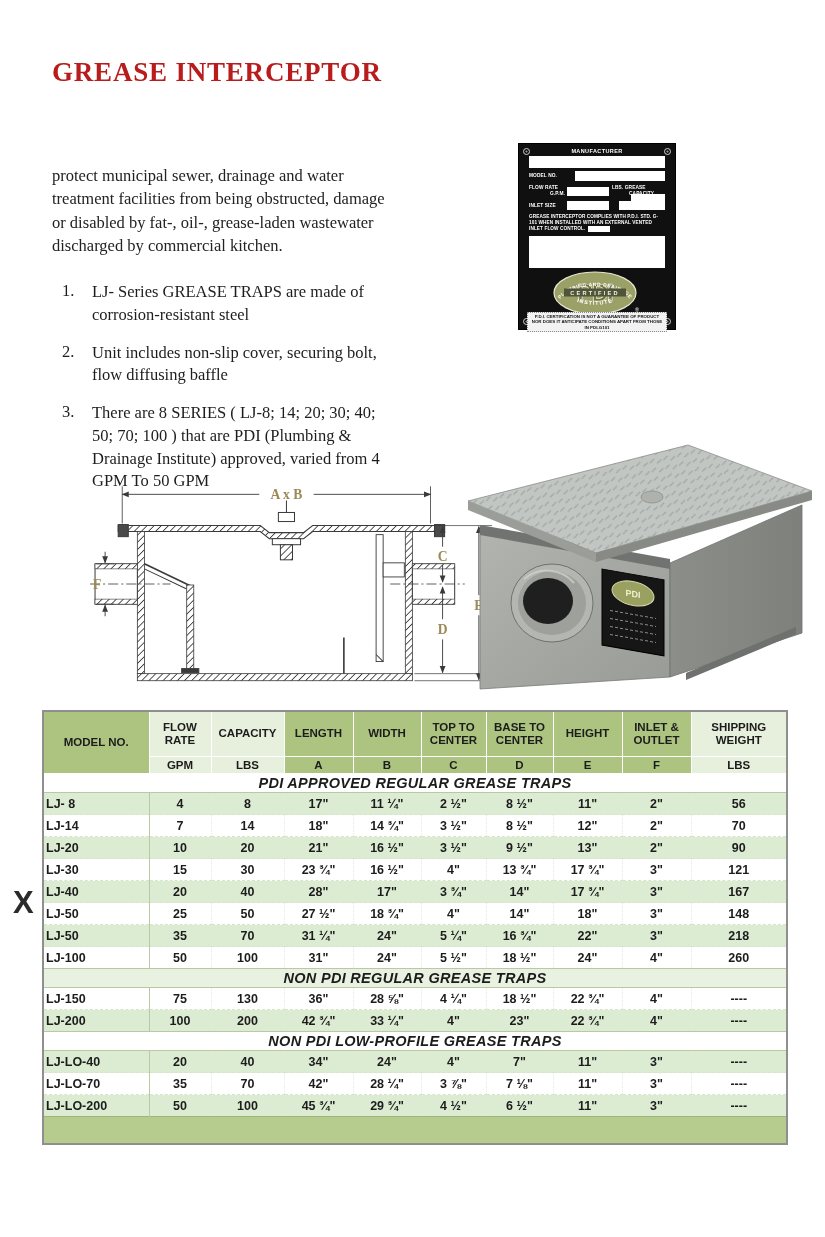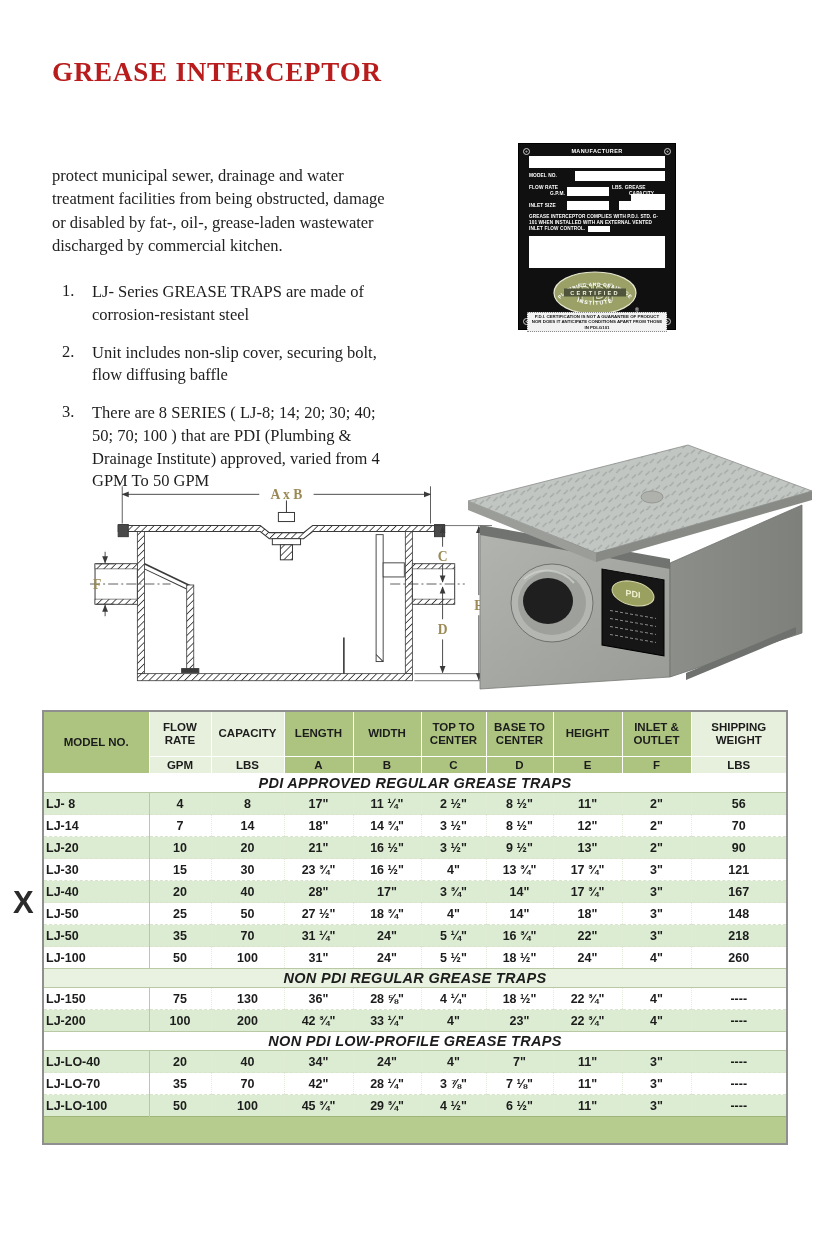--- a/index.html
+++ b/index.html
@@ -479,21 +479,21 @@
           <td class="val-cell">70</td>
           <td class="val-cell">42"</td>
           <td class="val-cell">28 ¼"</td>
           <td class="val-cell">3 ⅞"</td>
           <td class="val-cell">7 ⅛"</td>
           <td class="val-cell">11"</td>
           <td class="val-cell">3"</td>
           <td class="val-cell">----</td>
         </tr>
         <tr class="data-row shaded">
-          <td class="model-cell">LJ-LO-100</td>
+          <td class="model-cell">LJ-LO-200</td>
           <td class="val-cell">50</td>
           <td class="val-cell">100</td>
           <td class="val-cell">45 ¾"</td>
           <td class="val-cell">29 ¾"</td>
           <td class="val-cell">4 ½"</td>
           <td class="val-cell">6 ½"</td>
           <td class="val-cell">11"</td>
           <td class="val-cell">3"</td>
           <td class="val-cell">----</td>
         </tr>

